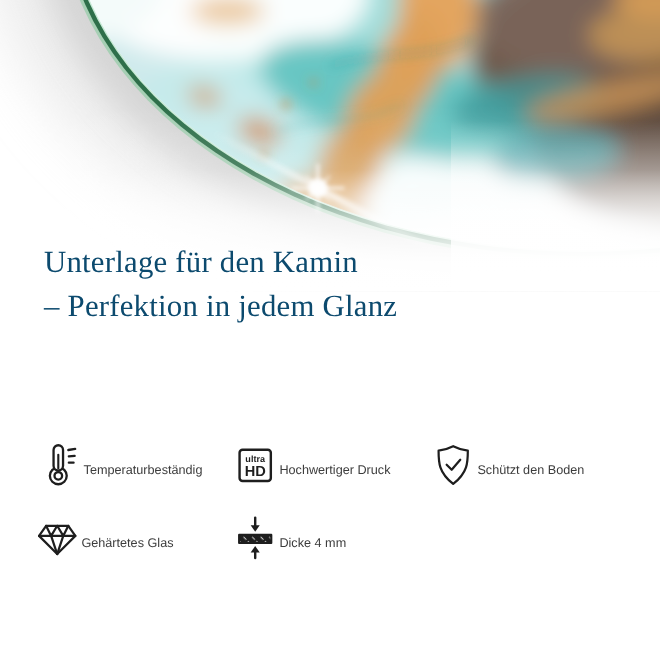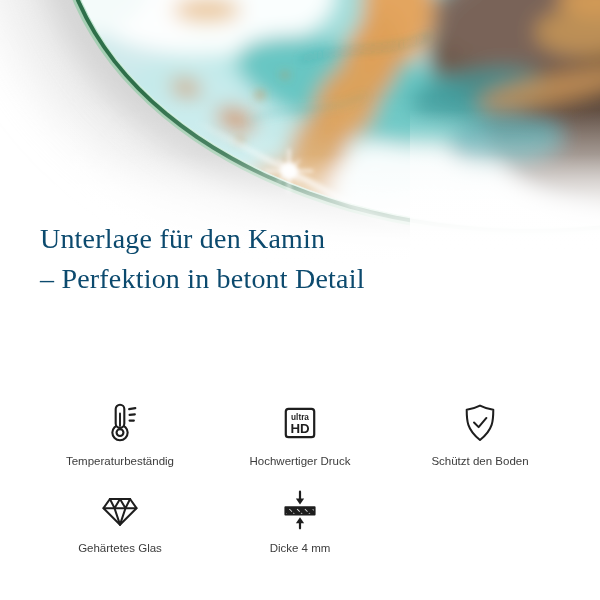--- a/index.html
+++ b/index.html
@@ -15,21 +15,21 @@
     font-size:28px; line-height:40px; color:#0c4a6e; letter-spacing:0.2px;
   }
   .desc {
     position:absolute; left:40px; top:303px; width:527px; margin:0;
     font-size:13.5px; line-height:27px; color:#3a3a3a; letter-spacing:-0.1px;
   }
   .features {
     position:absolute; left:30px; top:400px; width:540px;
     display:grid; grid-template-columns:repeat(3,1fr); row-gap:20px;
   }
-  .feature { display:flex; flex-direction:column; align-items:center; }
+  .feature { display:flex; flex-direction:row; align-items:center; }
   .f-icon { height:46px; display:flex; align-items:center; justify-content:center; }
   .f-label { margin-top:9px; font-size:11.5px; color:#3c3c3c; white-space:nowrap; }
   .ico { stroke:#1e1e1e; fill:none; stroke-width:2.2; stroke-linecap:round; stroke-linejoin:round; }
 </style>
 </head>
 <body>
 
 <div class="page">
 
   <svg class="hero" viewBox="0 0 600 265" aria-hidden="true">
@@ -132,21 +132,21 @@
         <line x1="-11" y1="11" x2="11" y2="-11" stroke-width="1.2"></line>
       </g>
     </g>
 
     <rect x="0" y="95" width="600" height="170" fill="url(#fadeV)"></rect>
     <rect x="410" y="110" width="190" height="155" fill="url(#fadeR)"></rect>
   </svg>
 
   <h1 class="title">
     <span>Unterlage für den Kamin</span><br>
-    <span>– Perfektion in betont Detail</span>
+    <span>– Perfektion in jedem Glanz</span>
   </h1>
 
 
   <div class="features">
 
     <div class="feature">
       <div class="f-icon">
         <svg width="46" height="46" viewBox="0 0 48 48" class="ico">
           <circle cx="24" cy="34" r="8"></circle>
           <rect x="19.5" y="5" width="9" height="24" rx="4.5" fill="#ffffff"></rect>

